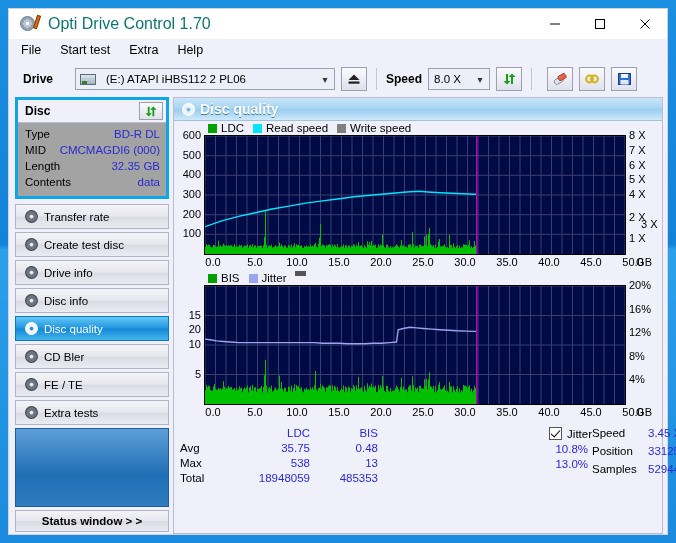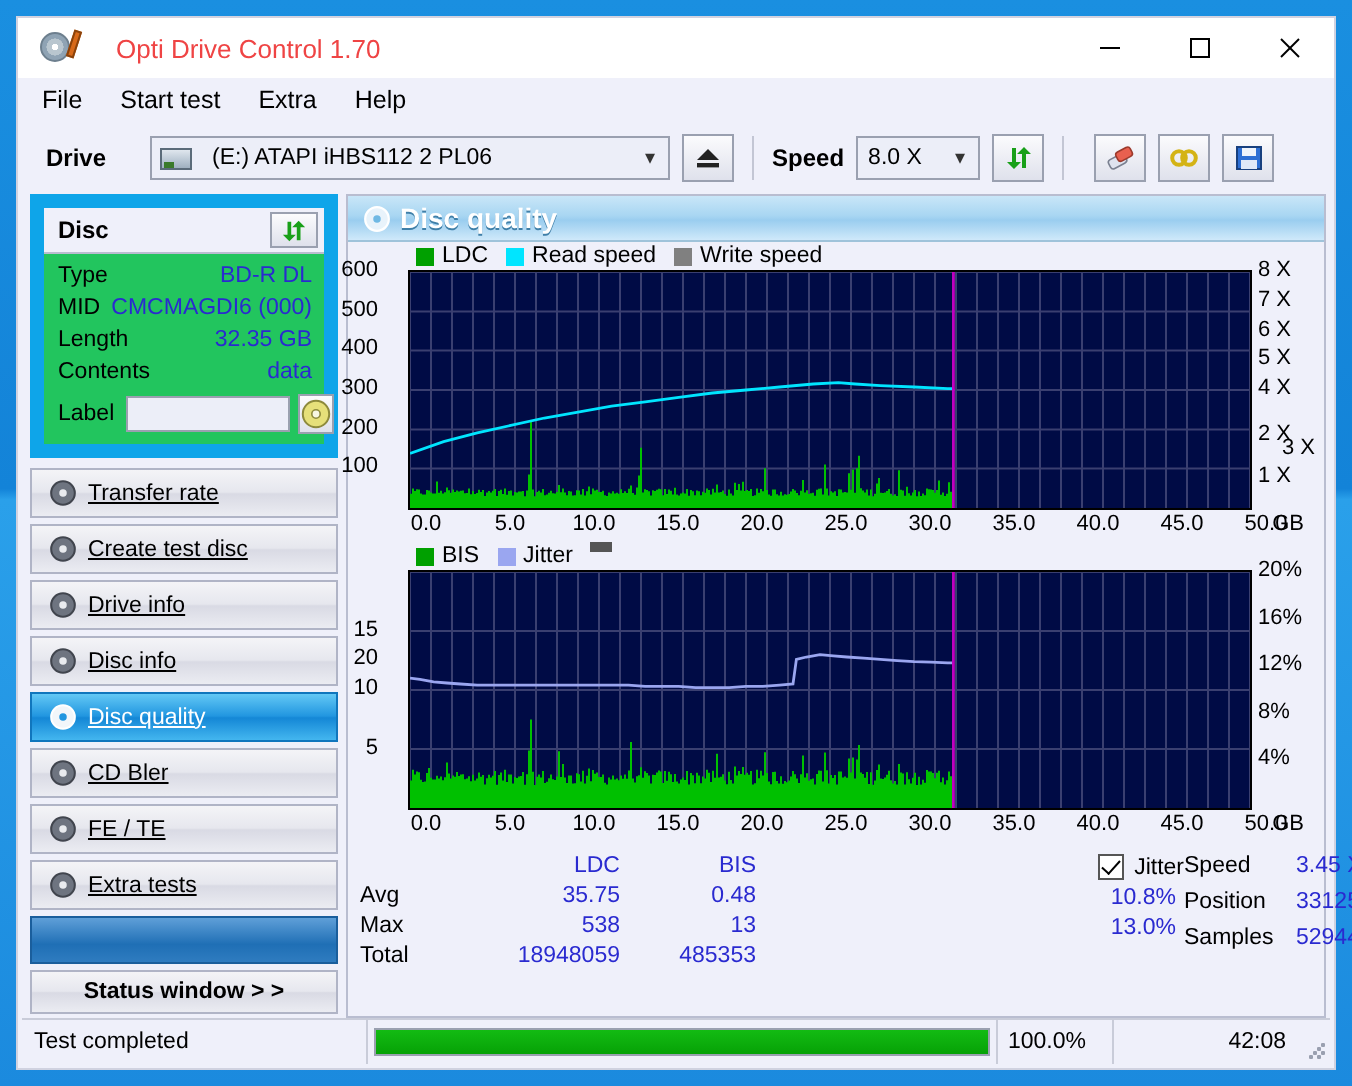--- a/index.html
+++ b/index.html
@@ -17,21 +17,21 @@
   }
   
   .titlebar{height:30px;background:#ffffff;display:flex;align-items:center;
     flex:0 0 auto;position:relative;}
   .app-icon{width:20px;height:18px;margin-left:10px;position:relative;flex:0 0 auto;}
   .app-icon .disc{position:absolute;left:1px;top:1px;width:15px;height:15px;border-radius:50%;
     background:radial-gradient(circle at 50% 50%,#fff 0 18%,#b9c6cf 19% 46%,#8fa3b4 47% 100%);
     border:1px solid #6d7f8e;box-sizing:border-box;}
   .app-icon .pen{position:absolute;right:0;top:0px;width:4px;height:14px;background:#d86a1a;
     transform:rotate(18deg);border:1px solid #8a430c;box-sizing:border-box;}
-  .title-text{margin-left:19px;font-size:13px;color:#ef4444;}
+  .title-text{margin-left:9px;font-size:16px;color:#0f766e;}
   .wbtns{position:absolute;right:0;top:0;height:30px;display:flex;}
   .wbtn{width:45px;height:30px;display:flex;align-items:center;justify-content:center;
     font-size:13px;color:#000;cursor:default;}
   .wbtn svg{display:block;}
   
   .menubar{height:22px;background:#eff0fa;display:flex;align-items:center;padding-left:12px;
     flex:0 0 auto;}
   .menu-item{font-size:12.5px;padding:2px 10px 2px 0px;margin-right:9px;color:#000;cursor:default;}
   
   .drivebar{height:36px;background:#eff0fa;display:flex;align-items:center;
@@ -48,42 +48,42 @@
   .drv-ic .g{position:absolute;left:2px;top:9px;width:5px;height:3px;background:#3a7a2a;}
   .tbtn{width:26px;height:24px;background:linear-gradient(180deg,#fbfbfd,#dfe1ec);
     border:1px solid #9aa0b0;box-sizing:border-box;display:flex;align-items:center;
     justify-content:center;cursor:default;}
   .sep{width:1px;height:22px;background:#c3c6d4;margin:0 3px;}
   #speed-combo{width:62px;}
   
   .body{flex:1 1 auto;display:flex;min-height:0;padding:0 0 0 0;}
   .sidebar{width:160px;flex:0 0 auto;display:flex;flex-direction:column;
     background:#eff0fa;padding-left:6px;box-sizing:border-box;}
-  .disc-panel{border:7px solid #0ea5e9;background:#22c55e;box-sizing:border-box;}
+  .disc-panel{border:3px solid #0ea5e9;background:#a3a3a3;box-sizing:border-box;}
   .disc-head{height:22px;display:flex;align-items:center;border-bottom:1px solid #b9bdd0;
     background:#eff0fa;}
   .disc-head .t{font-weight:bold;font-size:12px;margin-left:7px;}
   .refresh-btn{margin-left:auto;margin-right:3px;width:24px;height:18px;
     background:linear-gradient(180deg,#fbfbfd,#dfe1ec);border:1px solid #9aa0b0;
     box-sizing:border-box;display:flex;align-items:center;justify-content:center;}
   .disc-rows{padding:4px 6px 5px 7px;}
   .drow{display:flex;font-size:11.5px;line-height:15px;margin-bottom:1px;}
   .drow .k{color:#000;}
   .drow .v{margin-left:auto;color:#2a2ad0;}
   .labelrow{display:flex;align-items:center;margin-top:3px;}
   .labelrow .k{font-size:11.5px;}
   .lab-input{margin-left:6px;width:82px;height:18px;background:#eceef8;border:1px solid #9aa0b0;
     box-sizing:border-box;}
   .cd-btn{margin-left:4px;width:22px;height:20px;background:linear-gradient(180deg,#fbfbfd,#dfe1ec);
     border:1px solid #9aa0b0;box-sizing:border-box;display:flex;align-items:center;
     justify-content:center;}
   .navlist{margin-top:5px;display:flex;flex-direction:column;gap:3px;}
   .nav{height:25px;display:flex;align-items:center;
     background:linear-gradient(180deg,#f4f4f7 0%,#e6e7ee 48%,#d9dae4 52%,#ebecf2 100%);
-    border:1px solid #b0b4c6;box-sizing:border-box;cursor:default;text-decoration:underline;}
+    border:1px solid #b0b4c6;box-sizing:border-box;cursor:default;}
   .nav.sel{background:linear-gradient(180deg,#63c8f5 0%,#2196e0 48%,#1487d6 52%,#43b6ef 100%);
     border-color:#1076bd;color:#fff;}
   .nav .ni{width:22px;margin-left:4px;display:flex;align-items:center;justify-content:center;}
   .nav .nt{font-size:11.5px;margin-left:2px;}
   .navspacer{flex:1 1 auto;min-height:4px;
     background:linear-gradient(180deg,#5f9fd8,#1f6fb5 60%,#2f7cc0);
     border:1px solid #1a5e9c;box-sizing:border-box;margin-top:3px;}
   .statuswin{height:22px;margin-top:3px;margin-bottom:2px;display:flex;align-items:center;
     justify-content:center;background:linear-gradient(180deg,#f4f4f7 0%,#e6e7ee 48%,#d9dae4 52%,#ebecf2 100%);
     border:1px solid #b0b4c6;box-sizing:border-box;font-weight:bold;font-size:11.5px;cursor:default;}
@@ -96,21 +96,21 @@
   .dq-head .ic{margin-left:5px;width:18px;display:flex;align-items:center;justify-content:center;}
   .dq-head .t{font-weight:bold;font-size:14px;color:#fff;margin-left:3px;
     text-shadow:0 1px 0 #3f7fa8;}
   .charts{flex:0 0 auto;padding:0px 0 0 0;}
   .chartbox{position:relative;}
   .legend{display:flex;align-items:center;gap:4px;font-size:11.5px;padding-left:34px;height:14px;}
   .legend .sw{width:9px;height:9px;display:inline-block;}
   .legend span.lt{margin-right:5px;}
   .plotrow{display:flex;align-items:stretch;}
   .yaxis{width:30px;position:relative;flex:0 0 auto;}
-  .yaxis .tk{position:absolute;right:15px;font-size:11px;transform:translateY(-50%);
+  .yaxis .tk{position:absolute;right:3px;font-size:11px;transform:translateY(-50%);
     white-space:nowrap;}
   .yaxisR{width:36px;position:relative;flex:0 0 auto;}
   .yaxisR .tk{position:absolute;left:3px;font-size:11px;transform:translateY(-50%);
     white-space:nowrap;}
   .plot{flex:1 1 auto;position:relative;background:#000b45;border:1px solid #000;
     box-sizing:border-box;overflow:hidden;}
   .xaxis{height:16px;position:relative;margin-left:39px;margin-right:36px;}
   .xaxis .tk{position:absolute;font-size:11px;transform:translateX(-50%);top:1px;white-space:nowrap;}
   .xaxis .unit{position:absolute;right:-30px;top:1px;font-size:11px;}
   
@@ -265,30 +265,20 @@
             <div class="k">MID</div>
             <div class="v">CMCMAGDI6 (000)</div>
           </div>
           <div class="drow">
             <div class="k">Length</div>
             <div class="v">32.35 GB</div>
           </div>
           <div class="drow">
             <div class="k">Contents</div>
             <div class="v">data</div>
-          </div>
-          <div class="labelrow">
-            <div class="k">Label</div>
-            <input class="lab-input" type="text" value="" style="">
-            <div class="cd-btn">
-              <svg width="16" height="16" viewBox="0 0 16 16">
-                <circle cx="8" cy="8" r="6.6" fill="#e6e07a" stroke="#8d8a3c" stroke-width="1"></circle>
-                <circle cx="8" cy="8" r="2.1" fill="#f7f6e2" stroke="#8d8a3c" stroke-width=".8"></circle>
-              </svg>
-            </div>
           </div>
         </div>
       </div>
 
       <div class="navlist">
         <div class="nav">
           <div class="ni">
             <svg width="15" height="15" viewBox="0 0 16 16">
                 <circle cx="8" cy="8" r="6.3" fill="#6e7480" stroke="#41454e" stroke-width="1.1"></circle>
                 <circle cx="8" cy="8" r="2" fill="#e9ebef"></circle>
@@ -1157,26 +1147,13 @@
           <div class="sp-row">
             <div class="k">Samples</div>
             <div class="v">529442</div>
           </div>
         </div>
 
       </div>
     </div>
   </div>
 
-  <div class="statusbar">
-    <div class="sb-text">Test completed</div>
-    <div class="sb-prog">
-      <div class="pbar">
-        <div class="pfill" id="pfill" style="width: 100%;"></div>
-      </div>
-    </div>
-    <div class="sb-pct">100.0%</div>
-    <div class="sb-time">42:08</div>
-    <div class="grip">
-        <i></i>
-      </div>
-  </div>
 </div>
 
 </body></html>

